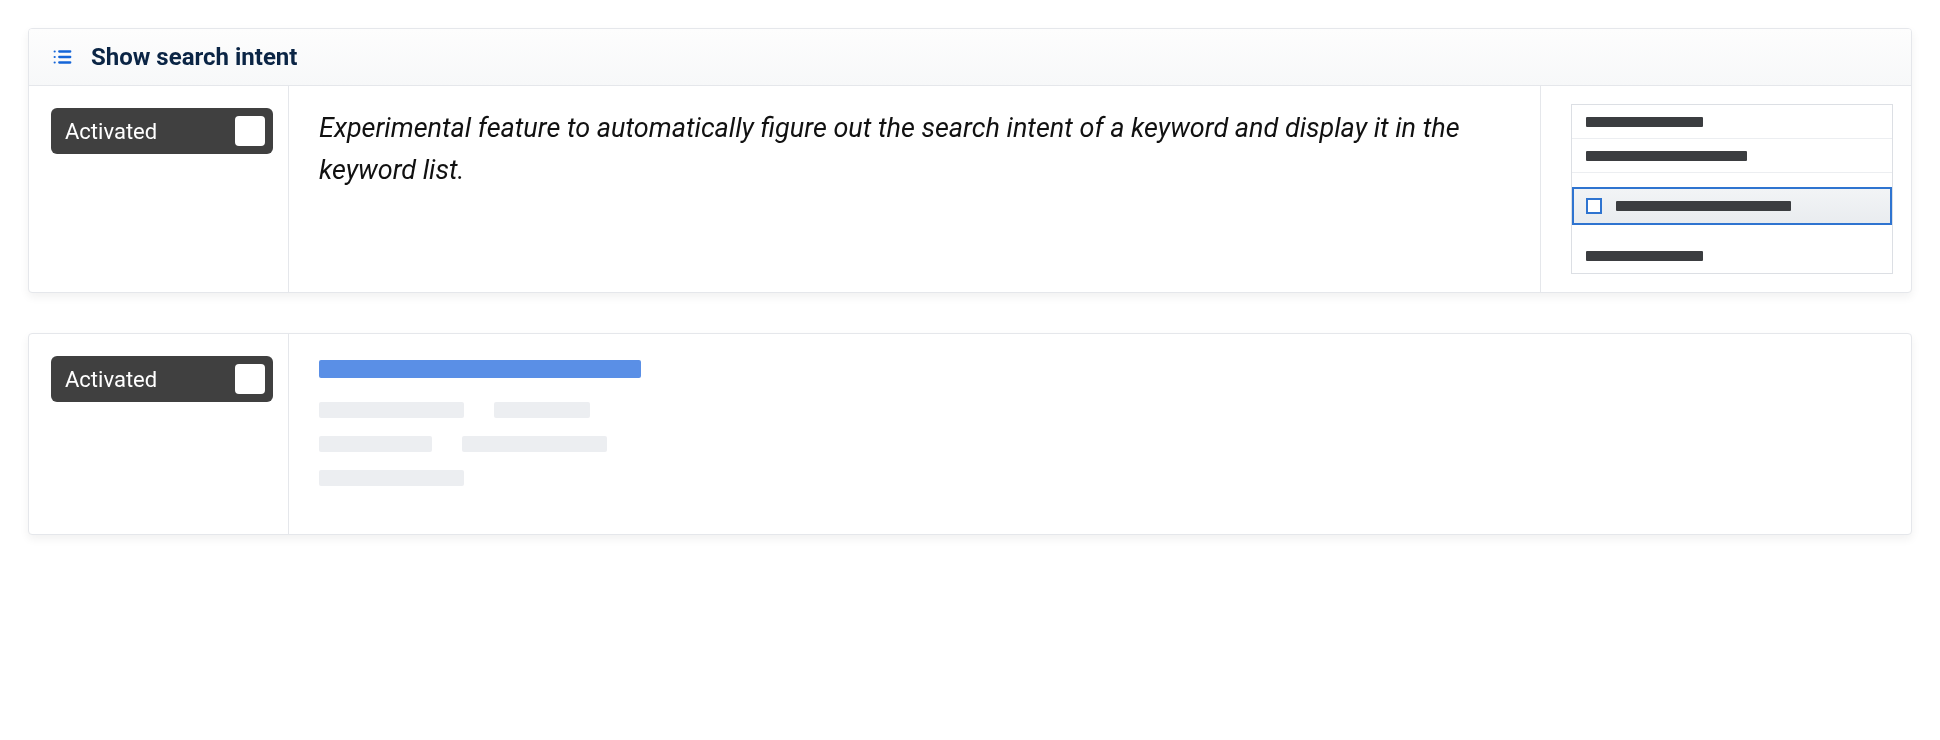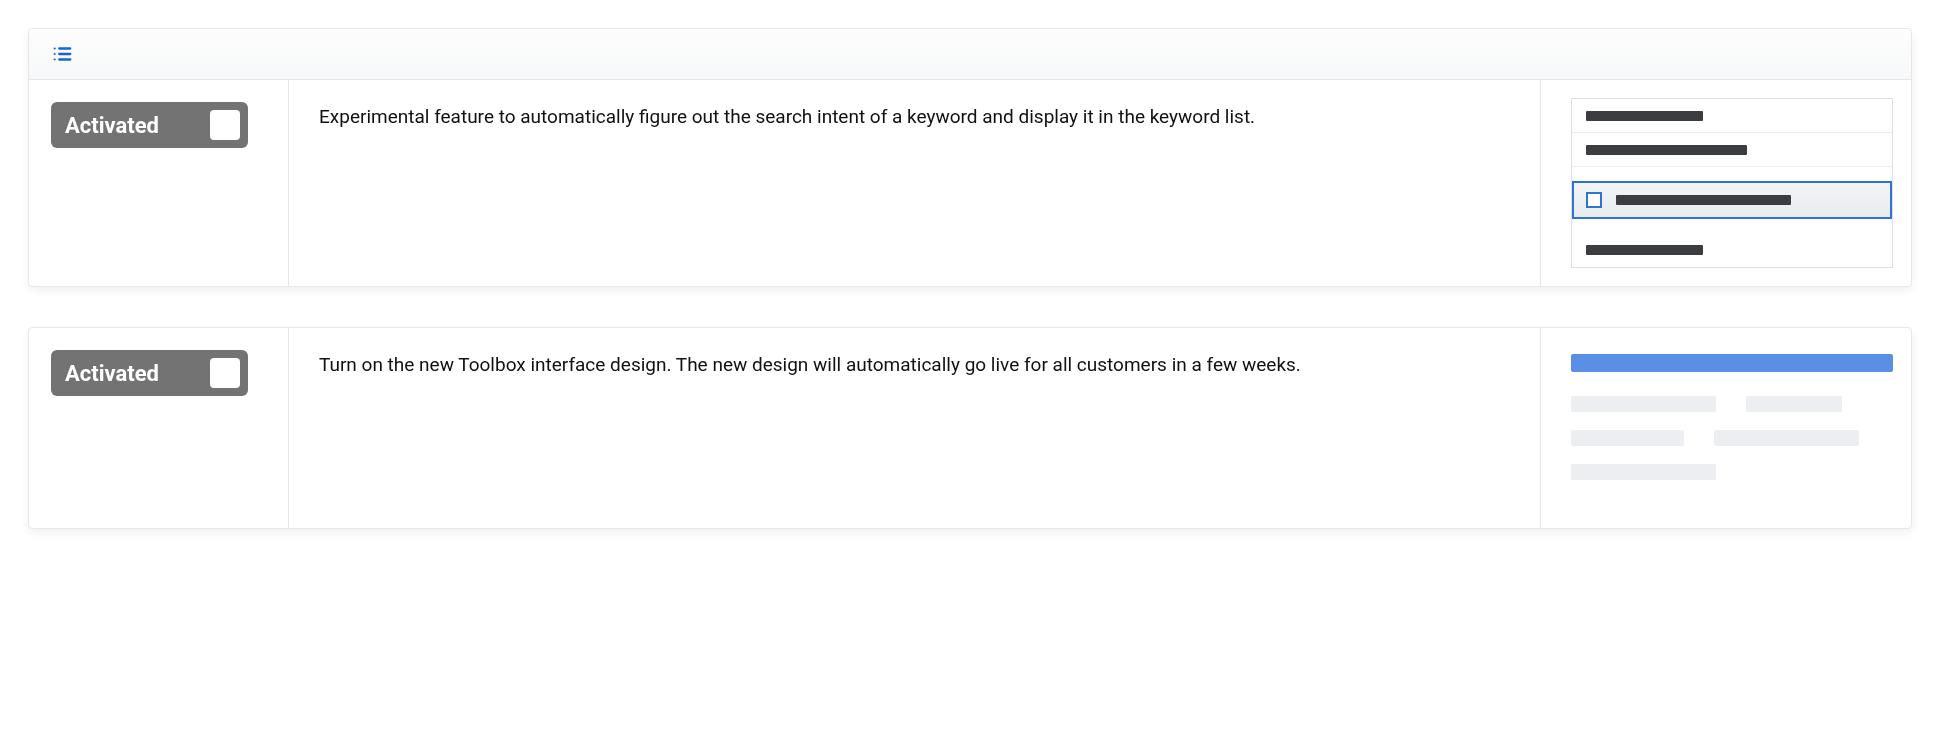--- a/index.html
+++ b/index.html
@@ -42,44 +42,44 @@
     }
     .toggle-cell {
       width: 260px;
       border-right: 1px solid #e5e7eb;
       padding: 22px 22px;
     }
     .toggle {
       display: inline-flex;
       align-items: center;
       justify-content: space-between;
-      background: #737373;
+      background: #404040;
       color: #fff;
       border-radius: 6px;
       padding: 6px 8px 6px 14px;
       font-size: 22px;
-      width: 197px;
+      width: 222px;
       height: 46px;
       cursor: pointer;
       user-select: none;
-      font-weight: bold;
     }
     .toggle .knob {
       width: 30px;
       height: 30px;
       background: #fff;
       border-radius: 4px;
     }
     .desc-cell {
       flex: 1;
       padding: 22px 30px 22px 30px;
       border-right: 1px solid #e5e7eb;
-      font-size: 19px;
+      font-size: 27px;
       line-height: 1.55;
       color: #111;
+      font-style: italic;
     }
     .preview-cell {
       width: 370px;
       padding: 18px 18px 18px 30px;
       display: flex;
       align-items: flex-start;
     }
     
     .prev1 {
       width: 100%;
@@ -147,20 +147,21 @@
     <span class="icon">
       <svg width="22" height="22" viewBox="0 0 24 24" fill="none" stroke="currentColor" stroke-width="2.5" stroke-linecap="round">
         <line x1="9" y1="6" x2="21" y2="6"></line>
         <line x1="9" y1="12" x2="21" y2="12"></line>
         <line x1="9" y1="18" x2="21" y2="18"></line>
         <circle cx="4" cy="6" r="1.2" fill="currentColor" stroke="none"></circle>
         <circle cx="4" cy="12" r="1.2" fill="currentColor" stroke="none"></circle>
         <circle cx="4" cy="18" r="1.2" fill="currentColor" stroke="none"></circle>
       </svg>
     </span>
+    <span class="title">Show search intent</span>
   </div>
   <div class="card-body">
     <div class="toggle-cell">
       <div class="toggle">
         <span>Activated</span>
         <span class="knob"></span>
       </div>
     </div>
     <div class="desc-cell">Experimental feature to automatically figure out the search intent of a keyword and display it in the keyword list.</div>
     <div class="preview-cell">
@@ -186,21 +187,20 @@
 </div>
 
 <div class="card">
   <div class="card-body">
     <div class="toggle-cell">
       <div class="toggle">
         <span>Activated</span>
         <span class="knob"></span>
       </div>
     </div>
-    <div class="desc-cell">Turn on the new Toolbox interface design. The new design will automatically go live for all customers in a few weeks.</div>
     <div class="preview-cell">
       <div class="prev2">
         <div class="hbar"></div>
         <div class="skel-row">
           <div class="skel" style="width:45%"></div>
           <div class="skel" style="width:30%"></div>
         </div>
         <div class="skel-row">
           <div class="skel" style="width:35%"></div>
           <div class="skel" style="width:45%"></div>

